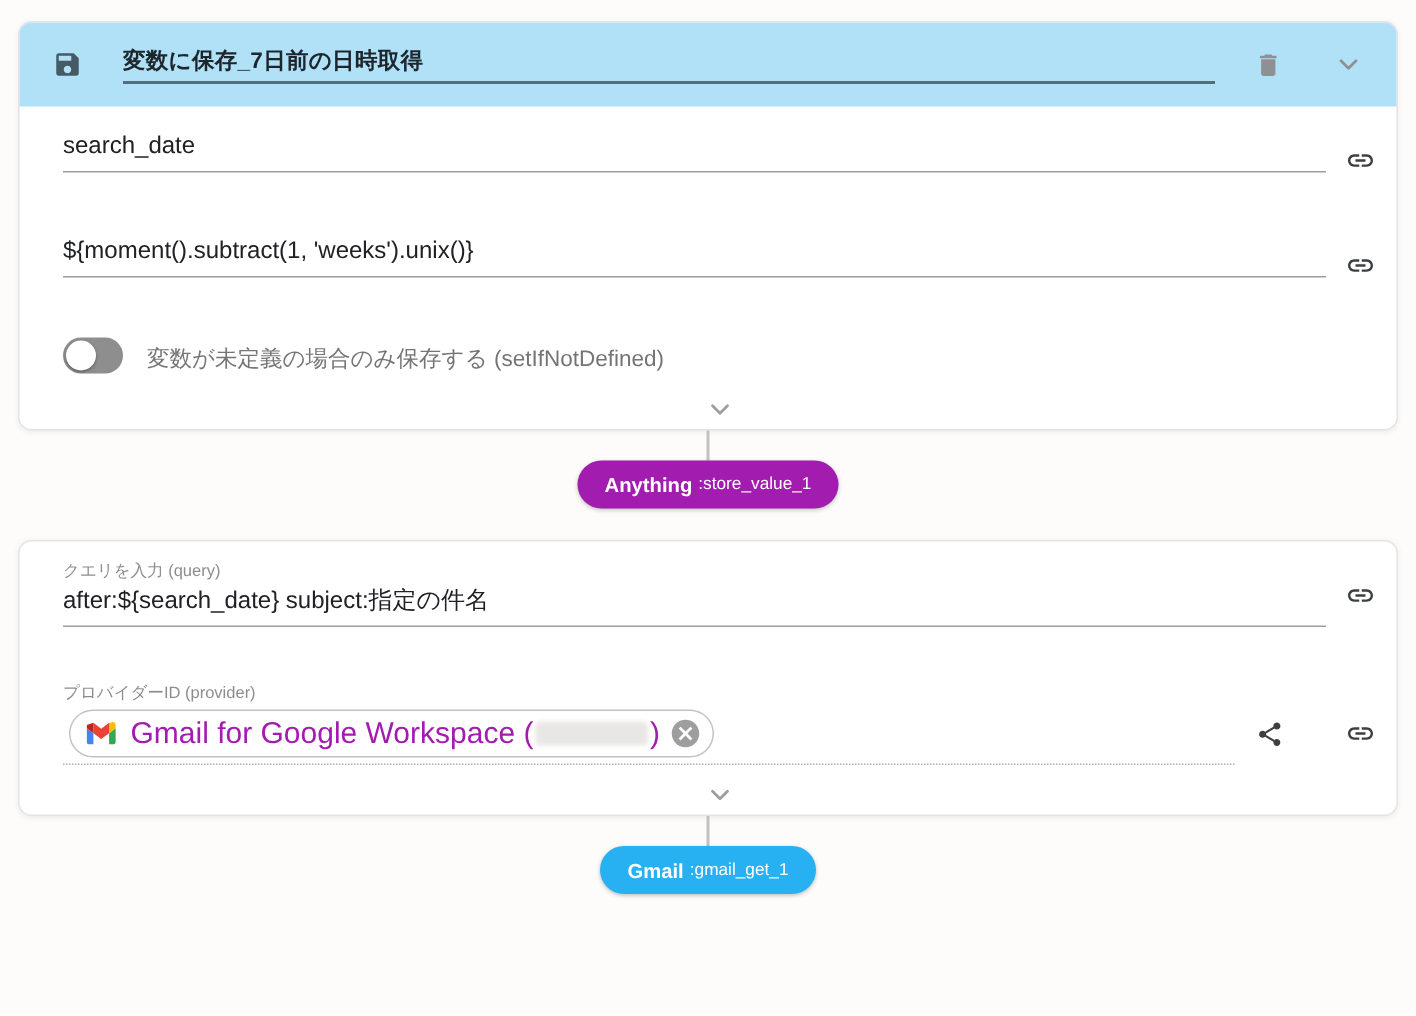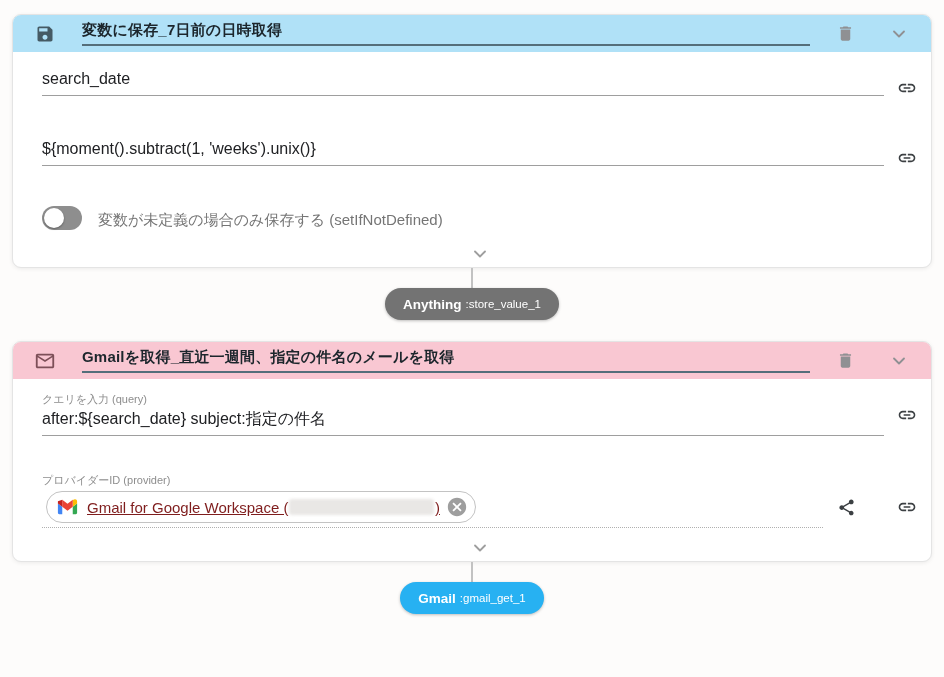--- a/index.html
+++ b/index.html
@@ -10,21 +10,21 @@
     background:#fdfcfb; overflow:hidden;
   }
   
   .card {
     width:920px; margin-left:12px; background:#ffffff;
     border:1px solid #e4e4e4; border-radius:9px;
     box-shadow:0 1px 4px rgba(0,0,0,0.07);
   }
   .card1 { margin-top:14px; }
   .card-header {
-    display:flex; align-items:center; height:37px;
+    display:flex; align-items:center; height:56px;
     padding:17px 21px; border-radius:8px 8px 0 0;
   }
   .hdr-blue { background:#b0e1f7; }
   .hdr-pink { background:#f9c7d2; }
   .hicon { width:22px; height:22px; display:flex; align-items:center; justify-content:center; flex:0 0 auto; }
   .title-wrap {
     margin-left:26px; width:728px; flex:0 0 728px;
     border-bottom:2px solid #546e7a; padding-bottom:4px;
     overflow:hidden; white-space:nowrap;
   }
@@ -65,37 +65,37 @@
   .expand-row { display:flex; justify-content:center; margin-top:16px; height:16px; }
   .expand-row .chev { color:#9e9e9e; cursor:pointer; width:20px; height:16px; display:flex; align-items:center; justify-content:center; }
 
   
   .connector { display:flex; flex-direction:column; align-items:center; }
   .vline { width:2px; height:20px; background:#c2c2c2; }
   .badge {
     height:32px; display:flex; align-items:center; padding:0 18px;
     border-radius:16px; color:#ffffff; box-shadow:0 1px 3px rgba(0,0,0,0.25);
   }
-  .badge-dark { background:#737373; }
+  .badge-dark { background:#a21caf; }
   .badge-blue { background:#27b1f2; }
   .badge .btype { font-size:13.5px; font-weight:bold; }
   .badge .bid { font-size:11.5px; margin-left:4px;text-align:center; }
   .conn1 { margin-bottom:21px; }
 
   .card2 { }
 
   
   .provider-row { display:flex; align-items:flex-start; margin-top:4px; }
   .provider-left { flex:1 1 auto; }
   .chip {
     display:inline-flex; align-items:center; height:32px; max-width:430px;
     border:1.5px solid #c3c3c3; border-radius:17px; padding:0 7px 0 10px;
     margin-left:4px; background:#ffffff; cursor:default;
   }
-  .chip-text { font-size:15px; color:#7f1d1d; margin-left:9px; white-space:nowrap;text-decoration:underline; }
+  .chip-text { font-size:20px; color:#a21caf; margin-left:9px; white-space:nowrap; }
   .chip-redacted {
     display:inline-block; width:148px; height:16px; margin:0 1px;
     background:#e9e7e5; border-radius:3px; filter:blur(1.5px);
   }
   .chip-x { width:22px; height:22px; margin-left:6px; color:#9e9e9e; cursor:pointer; display:flex; align-items:center; justify-content:center; }
   .dotted-line { width:781px; border-bottom:1.5px dotted #b0b0b0; margin-top:4px; }
   .prov-icons { display:flex; align-items:center; margin-top:6px; }
   .share-btn { width:20px; height:20px; color:#3c4043; cursor:pointer; margin-right:28px; display:flex; align-items:center; justify-content:center; }
 
   svg { display:block; }
@@ -169,40 +169,20 @@
 
   <div class="connector conn1">
     <div class="vline"></div>
     <div class="badge badge-dark">
       <span class="btype">Anything</span>
       <span class="bid">:store_value_1</span>
     </div>
   </div>
 
   <section class="card card2">
-    <header class="card-header hdr-pink">
-      <span class="hicon">
-        <svg width="22" height="22" viewBox="0 0 24 24" fill="#7d4f58">
-            <path d="M20 4H4c-1.1 0-1.99.9-1.99 2L2 18c0 1.1.9 2 2 2h16c1.1 0 2-.9 2-2V6c0-1.1-.9-2-2-2zm0 14H4V8l8 5 8-5v10zm-8-7L4 6h16l-8 5z"></path>
-          </svg>
-      </span>
-      <span class="title-wrap">
-        <span class="card-title">Gmailを取得_直近一週間、指定の件名のメールを取得</span>
-      </span>
-      <span class="hbtn trash">
-        <svg width="19" height="19" viewBox="0 0 24 24" fill="currentColor">
-            <path d="M6 19c0 1.1.9 2 2 2h8c1.1 0 2-.9 2-2V7H6v12zM19 4h-3.5l-1-1h-5l-1 1H5v2h14V4z"></path>
-          </svg>
-      </span>
-      <span class="hbtn hdr-chev">
-        <svg width="20" height="20" viewBox="0 0 24 24" fill="none" stroke="currentColor" stroke-width="2.2" stroke-linecap="round" stroke-linejoin="round">
-            <path d="M6 9l6 6 6-6"></path>
-          </svg>
-      </span>
-    </header>
 
     <div class="card-body">
       <div class="field-row mt1">
         <div class="field">
           <div class="field-label">クエリを入力 (query)</div>
           <div class="field-value">after:${search_date} subject:指定の件名</div>
         </div>
         <span class="row-icon">
           <svg width="20" height="20" viewBox="0 0 24 24" fill="currentColor">
               <path d="M3.9 12c0-1.71 1.39-3.1 3.1-3.1h4V7H7c-2.76 0-5 2.24-5 5s2.24 5 5 5h4v-1.9H7c-1.71 0-3.1-1.39-3.1-3.1zM8 13h8v-2H8v2zm9-6h-4v1.9h4c1.71 0 3.1 1.39 3.1 3.1s-1.39 3.1-3.1 3.1h-4V17h4c2.76 0 5-2.24 5-5s-2.24-5-5-5z"></path>

